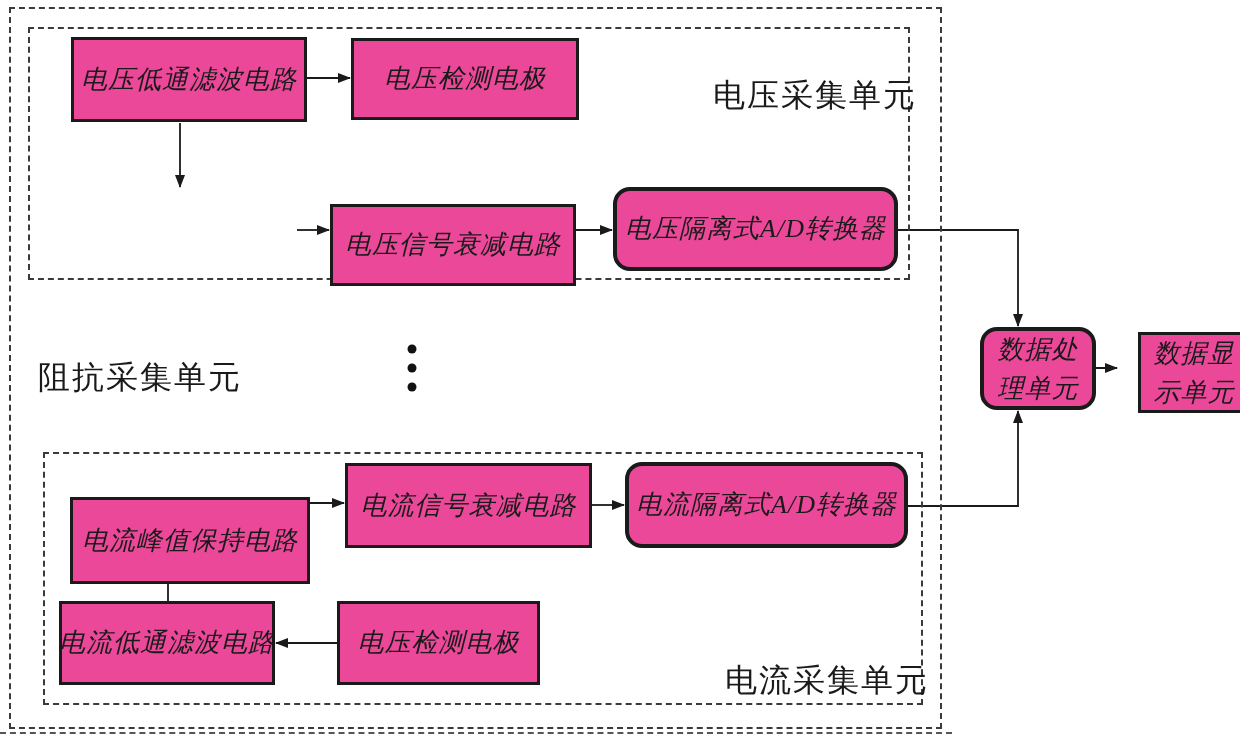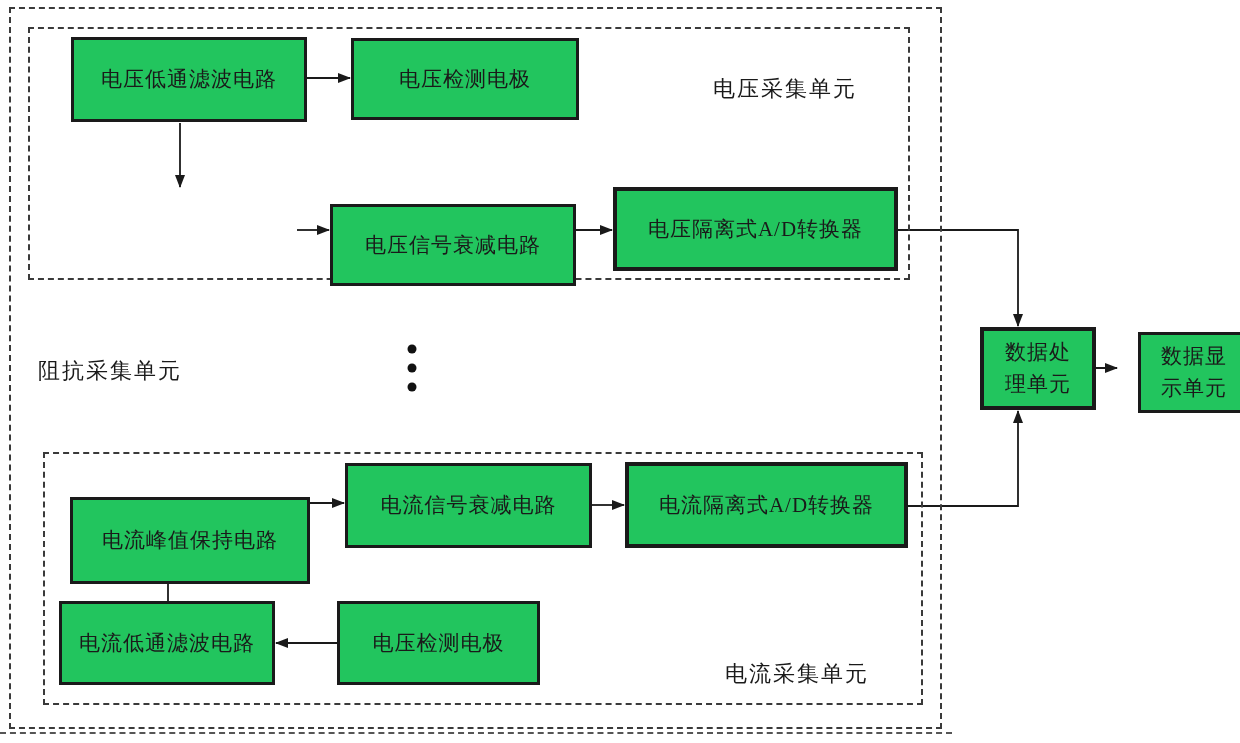--- a/index.html
+++ b/index.html
@@ -13,39 +13,40 @@
   }
   .dashed{
     position:absolute;
     border:2px dashed #3a3a3a;
     background:transparent;
     box-sizing:border-box;
   }
   .box{
     position:absolute;
     border:3px solid #1a1a1a;
-    background:#22c55e;
+    background:#ec4899;
     box-sizing:border-box;
     display:flex;align-items:center;justify-content:center;
-    font-size:21px;
+    font-size:26px;
     letter-spacing:1px;
     text-align:center;
     line-height:1.15;
     white-space:nowrap;
+    font-style:italic;
   }
-  .box.thick{border-width:4px;}
+  .box.thick{border-width:4px;border-radius:17px;}
   .box.two-line{
     white-space:pre-line;
     line-height:1.5;
     letter-spacing:1px;
     margin-left:20px;
   }
   .unit-label{
     position:absolute;
-    font-size:22px;
+    font-size:32px;
     letter-spacing:2px;
     white-space:nowrap;
   }
   #connector-layer{position:absolute;left:0;top:0;width:1240px;height:743px;}
   .artifact{
     position:absolute;
     border-top:2px dashed #555;
   }
 </style>
 </head>

